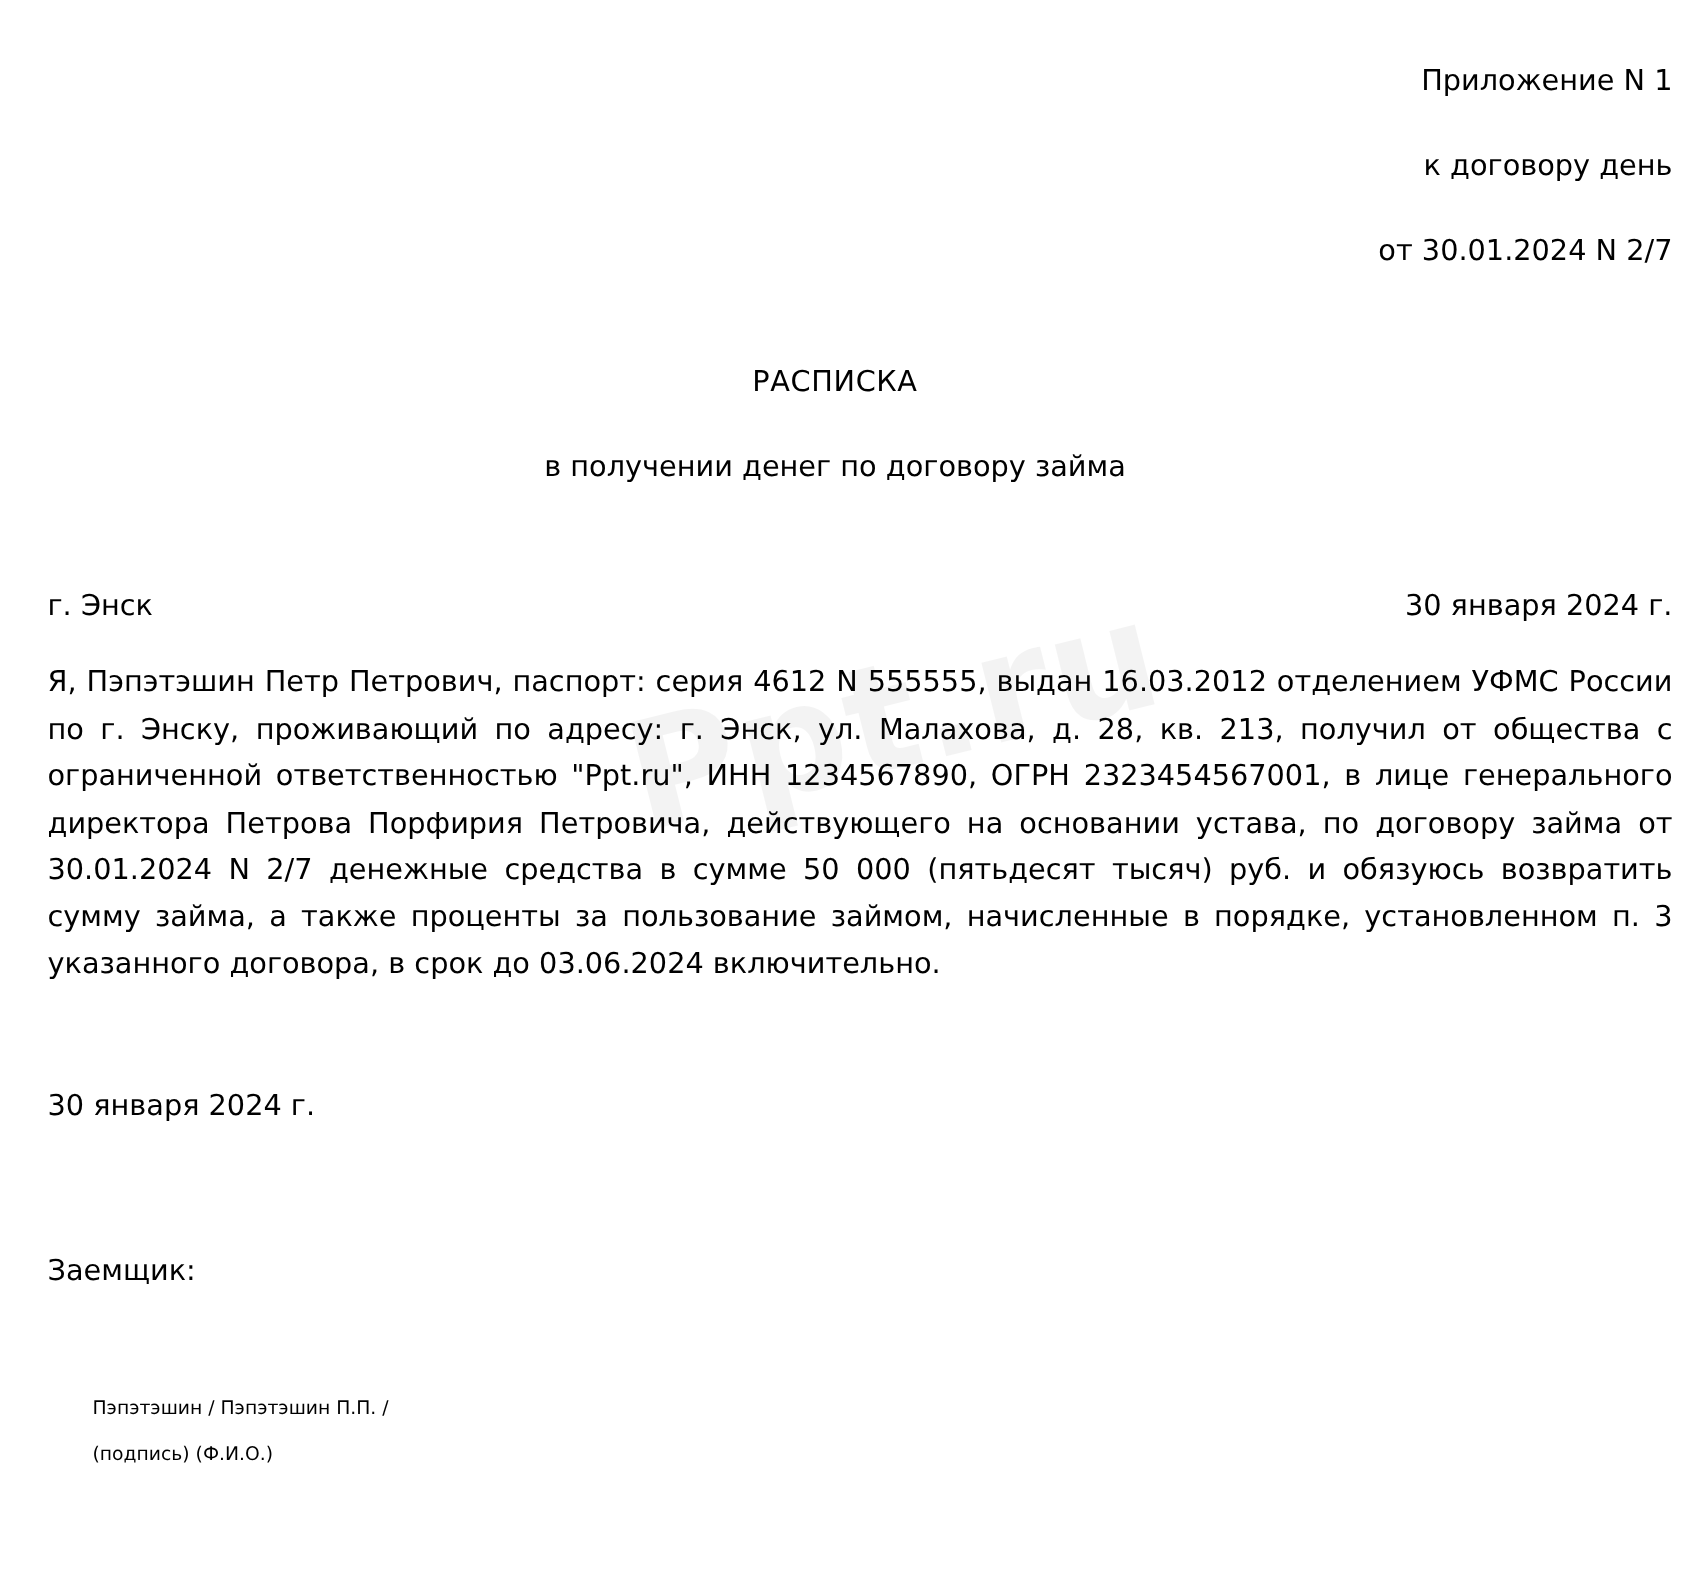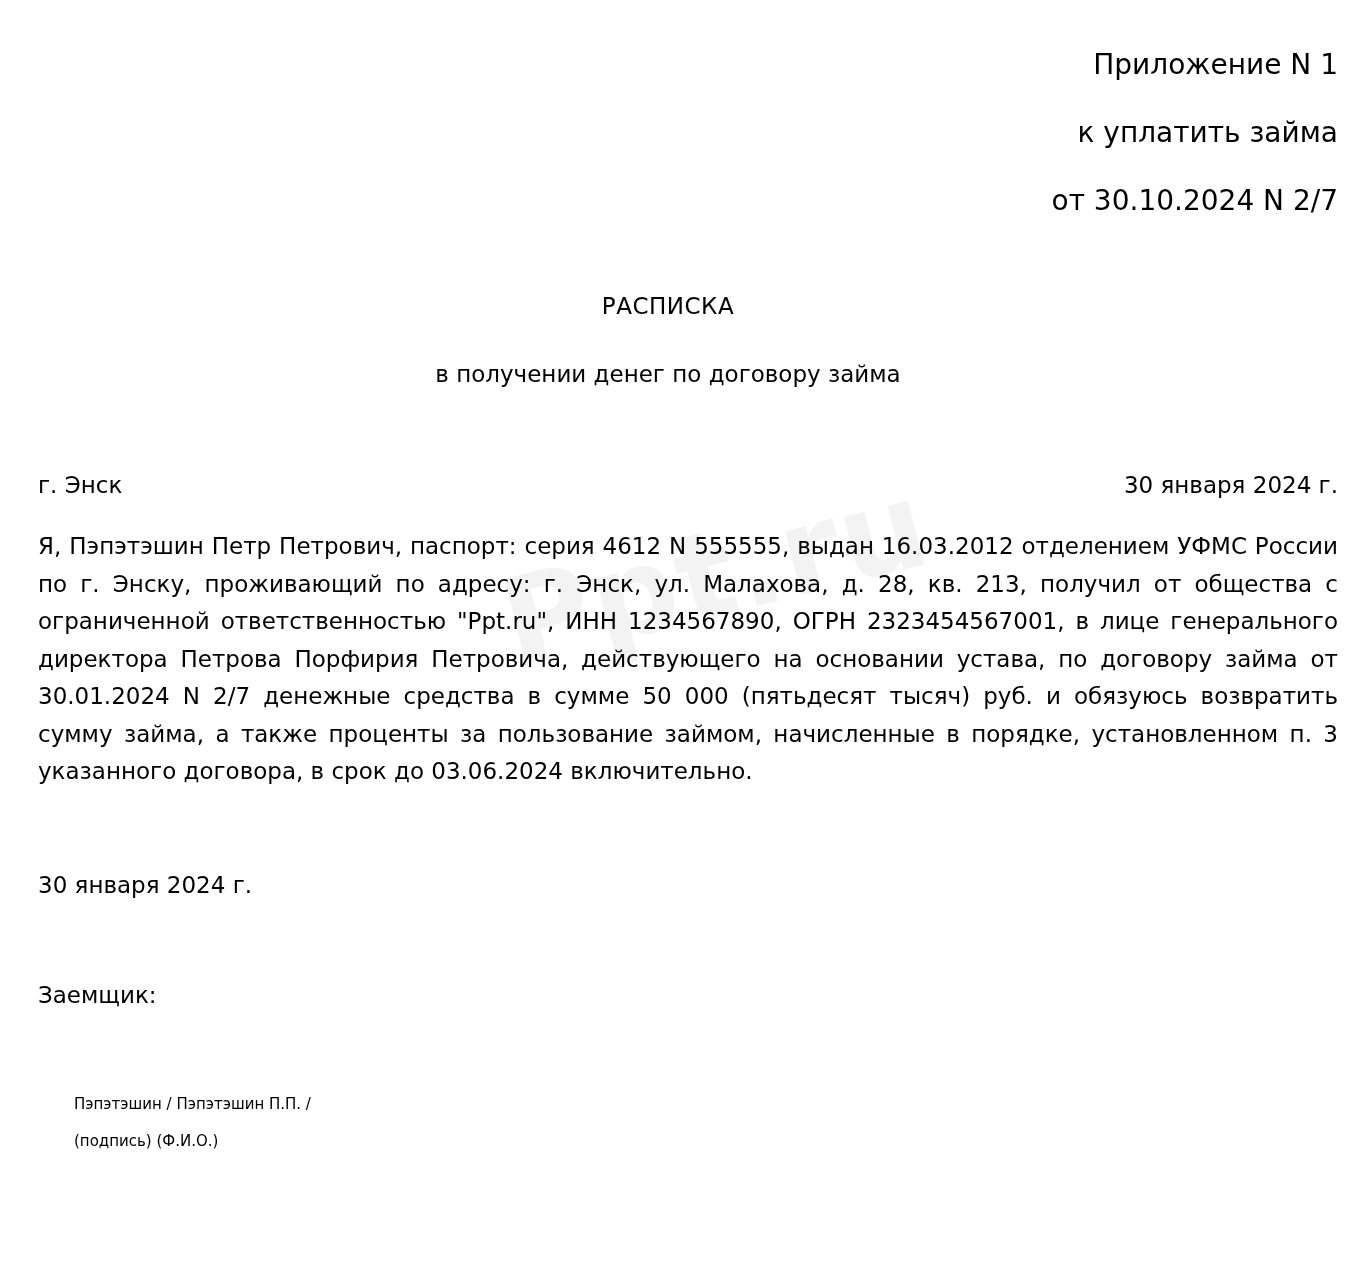--- a/index.html
+++ b/index.html
@@ -45,21 +45,21 @@
     z-index: 1;
     padding: 0 27px 0 38px;
   }
 
   
   .header-block {
     text-align: right;
     padding-top: 31px;
   }
   .header-line {
-    font-size: 28px;
+    font-size: 23px;
     line-height: 68px;
     white-space: nowrap;
   }
 
   
   .title-block {
     text-align: center;
     margin-left: -40px;
   }
   .doc-title {
@@ -92,21 +92,21 @@
   .p-main { margin-top: 30px; }
   .p-penalty { margin-top: 36px; }
 
   
   .closing-date {
     font-size: 23px;
     margin-top: 81px;
   }
   .borrower-label {
     font-size: 23px;
-    margin-top: 84px;
+    margin-top: 106px;
   }
   .signature-block {
     margin-top: 78px;
   }
   .signature-line {
     font-size: 15px;
     line-height: 37px;
     margin-left: 36px;
   }
 </style>
@@ -114,22 +114,22 @@
 <body>
 
 <div class="page">
 
   <div class="watermark">Ppt.ru</div>
 
   <div class="content">
 
     <div class="header-block">
       <div class="header-line">Приложение N 1</div>
-      <div class="header-line">к уплатить займа</div>
-      <div class="header-line">от 30.10.2024 N 2/7</div>
+      <div class="header-line">к договору день</div>
+      <div class="header-line">от 30.01.2024 N 2/7</div>
     </div>
 
     <div class="title-block">
       <div class="doc-title">РАСПИСКА</div>
       <div class="doc-subtitle">в получении денег по договору займа</div>
     </div>
 
     <div class="place-date-row">
       <span>г. Энск</span>
       <span>30 января 2024 г.</span>

